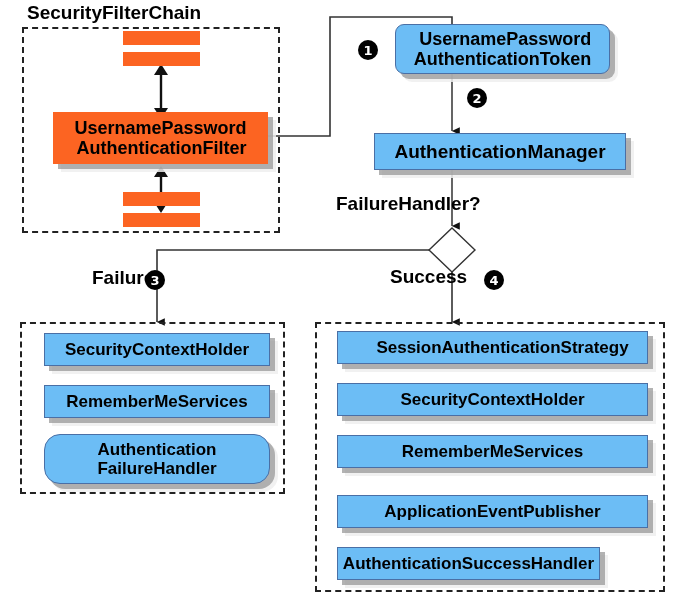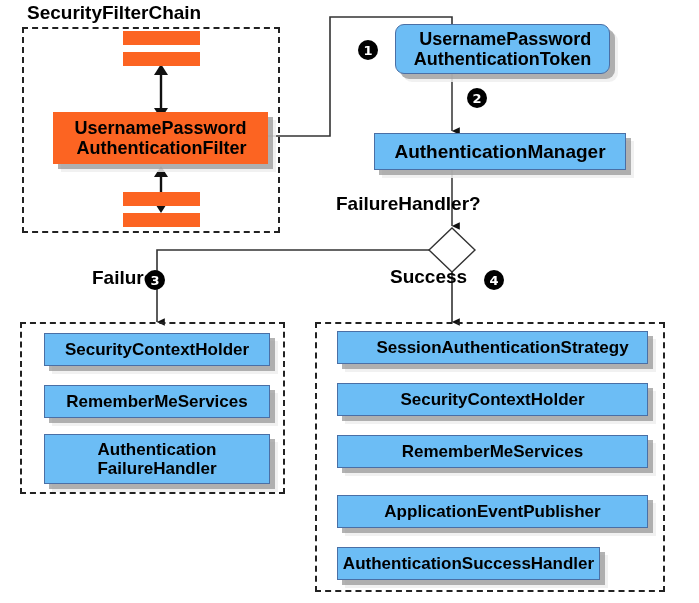--- a/index.html
+++ b/index.html
@@ -174,21 +174,21 @@
   <div class="label" style="left:67px; top:267px; font-size:19px;margin-left:25px;">Failure</div>
   <div class="bullet" style="left:145px; top:270px;">3</div>
 
   <div class="label" style="left:390px; top:254px; font-size:19px;margin-top:12px;">Success</div>
   <div class="bullet" style="left:484px; top:270px;">4</div>
 
   <div class="dashbox" style="left:20px; top:322px; width:265px; height:172px;"></div>
 
   <div class="node blue" style="left:44px; top:333px; width:226px; height:33px; font-size:17px;">SecurityContextHolder</div>
   <div class="node blue" style="left:44px; top:385px; width:226px; height:33px; font-size:17px;">RememberMeServices</div>
-  <div class="node blue" style="left:44px; top:434px; width:226px; height:50px; font-size:17px;">Authentication
+  <div class="node blue" style="left:44px; top:434px; width:226px; height:50px; font-size:17px;border-radius:16px;">Authentication
 FailureHandler</div>
 
   <div class="dashbox" style="left:315px; top:322px; width:350px; height:270px;"></div>
 
   <div class="node blue" style="left:337px; top:331px; width:311px; height:33px; font-size:17px;padding-left:20px;">SessionAuthenticationStrategy</div>
   <div class="node blue" style="left:337px; top:383px; width:311px; height:33px; font-size:17px;">SecurityContextHolder</div>
   <div class="node blue" style="left:337px; top:435px; width:311px; height:33px; font-size:17px;">RememberMeServices</div>
   <div class="node blue" style="left:337px; top:495px; width:311px; height:33px; font-size:17px;">ApplicationEventPublisher</div>
   <div class="node blue" style="left:337px; top:547px; width:263px; height:33px; font-size:17px;">AuthenticationSuccessHandler</div>
 

